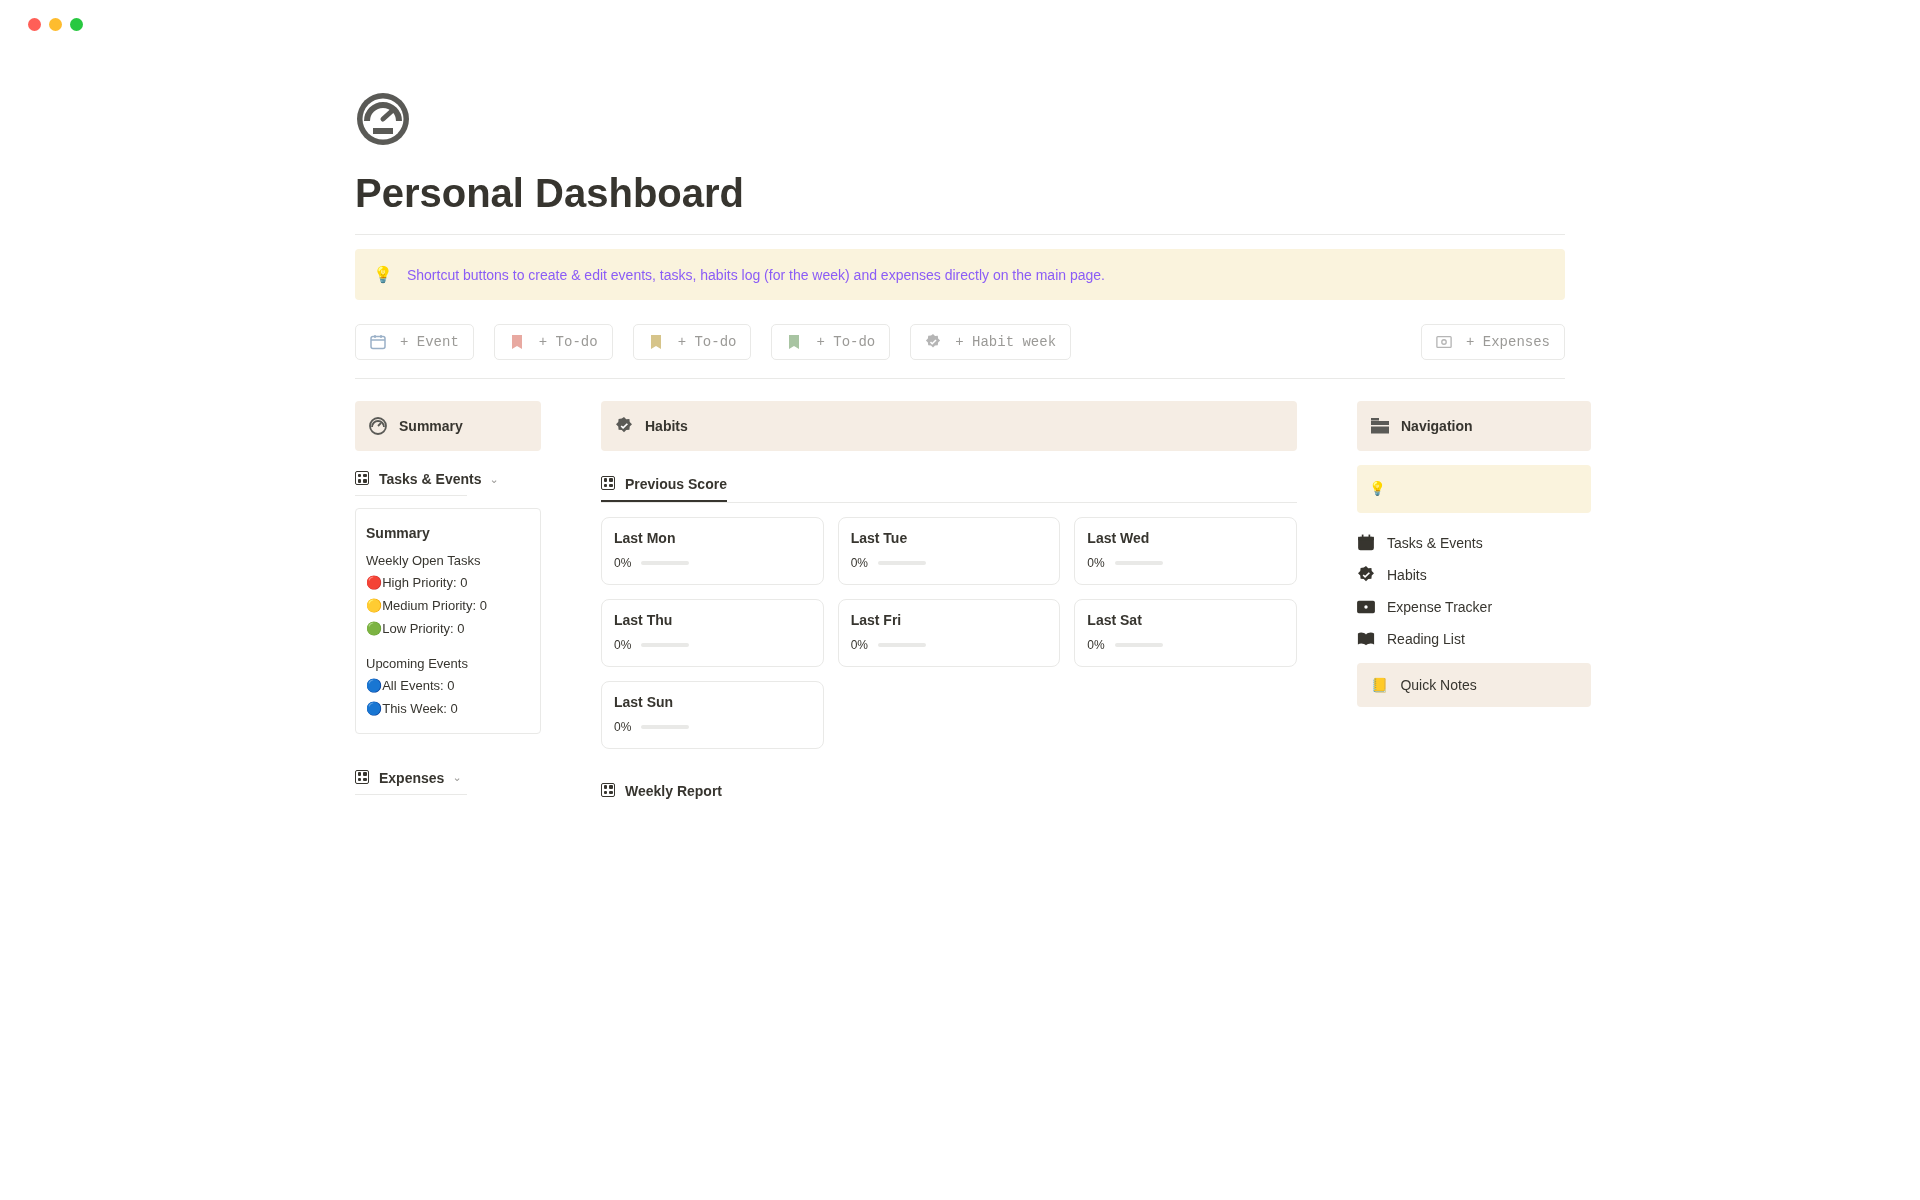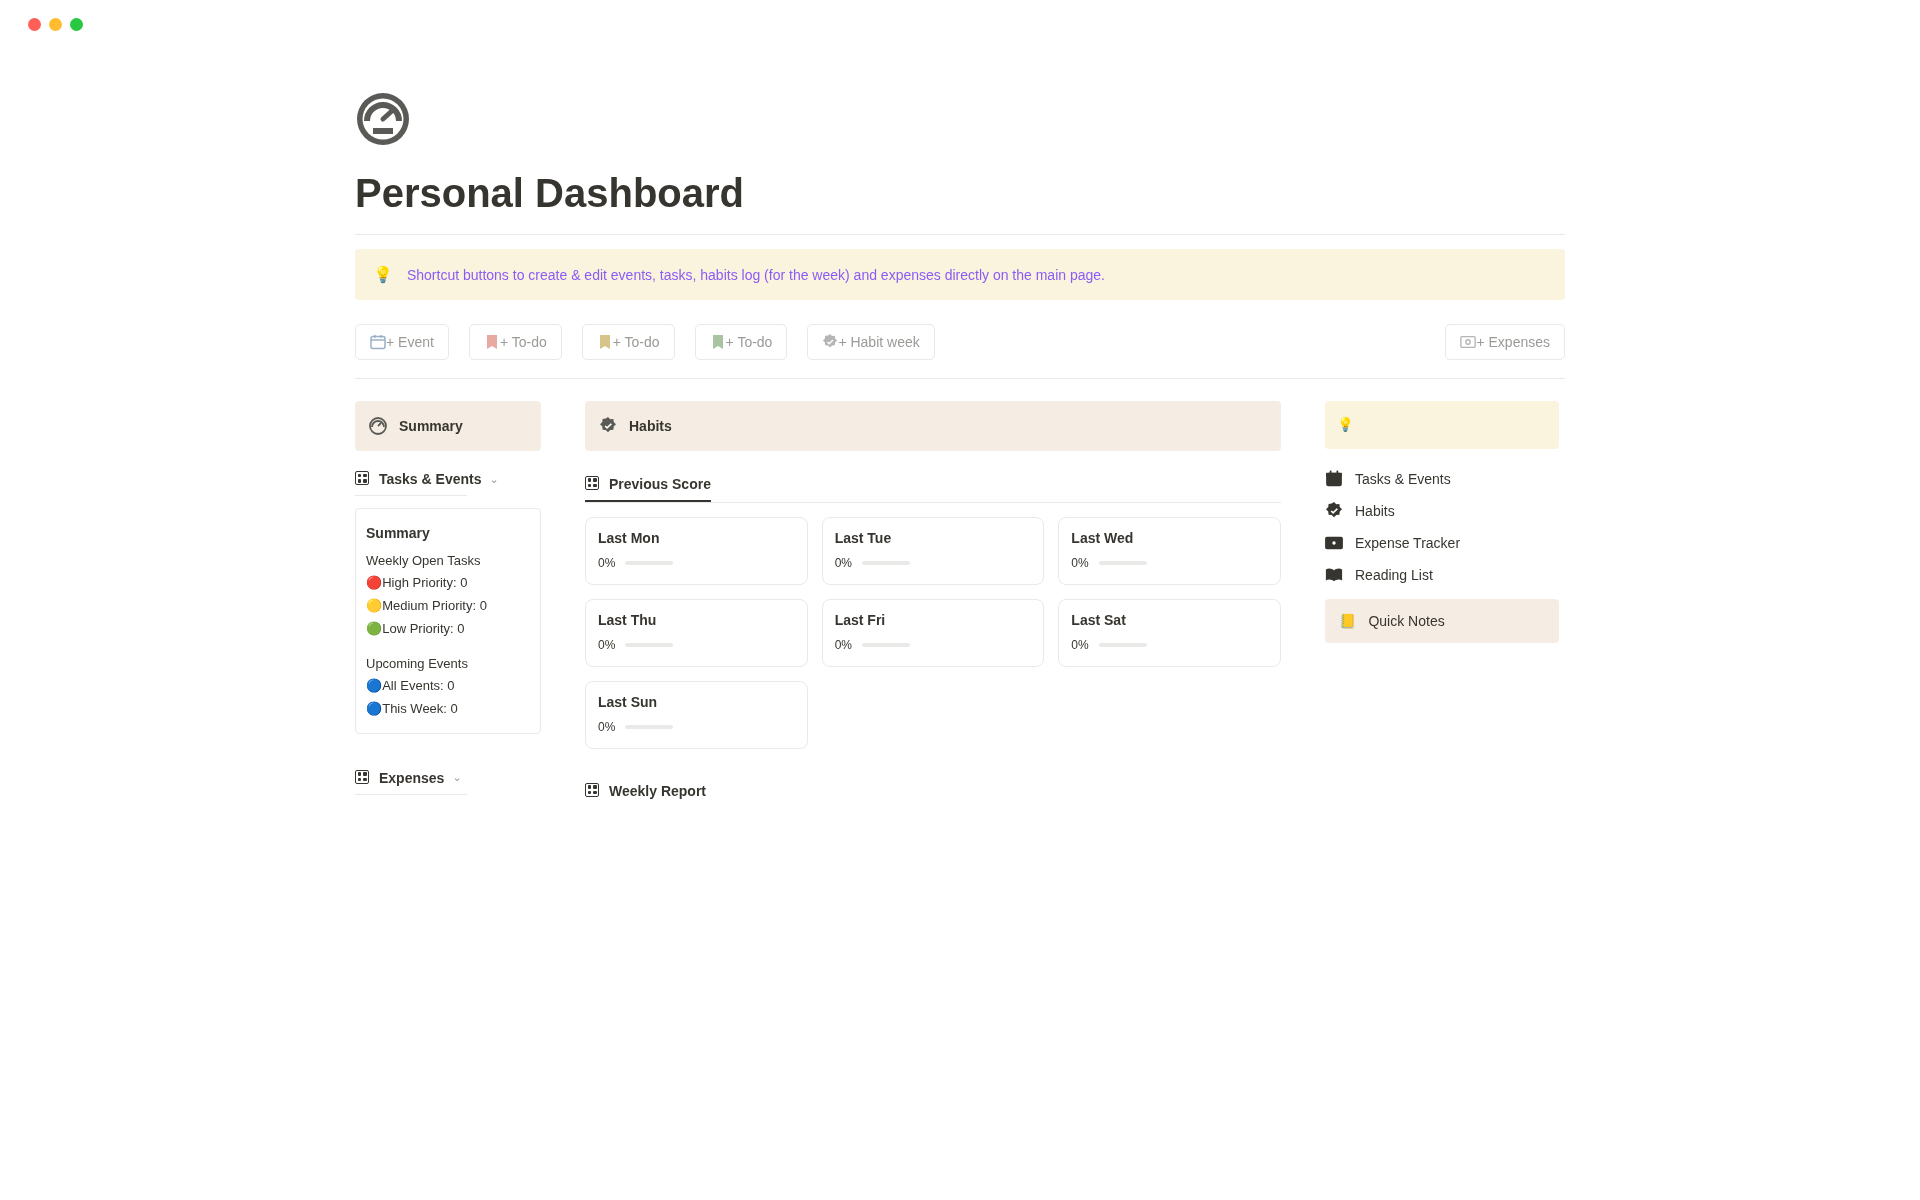--- a/index.html
+++ b/index.html
@@ -62,31 +62,32 @@
   margin-bottom: 14px;
 }
 .shortcut-btn {
   flex: 0 0 auto;
   background: #fff;
   border: 1px solid #e9e9e7;
   border-radius: 5px;
   padding: 9px 14px;
   display: flex;
   align-items: center;
-  gap: 0;
+  gap: 14px;
   cursor: pointer;
   color: #9b9a97;
   font-size: 14px;
+  font-family: Liberation Mono, monospace;
 }
 .shortcut-btn .icon { width: 16px; height: 16px; display: inline-flex; align-items: center; justify-content: center; }
 
 .columns {
   display: grid;
   grid-template-columns: 186px 696px 234px;
-  gap: 44px;
+  gap: 60px;
   margin-top: 22px;
 }
 
 .section-header {
   background: #f5ede4;
   border-radius: 4px;
   padding: 16px 14px;
   display: flex;
   align-items: center;
   gap: 12px;
@@ -410,20 +411,30 @@
               <span></span>
               <span></span>
               <span></span>
             </span>
         </span>
         <span style="font-weight:600">Weekly Report</span>
       </div>
     </div>
 
     <div>
+      <div class="section-header">
+        <span class="icon">
+          <svg width="18" height="16" viewBox="0 0 18 16" fill="#5a5a56">
+              <rect x="0" y="3" width="18" height="4"></rect>
+              <rect x="0" y="8.5" width="18" height="7"></rect>
+              <rect x="0" y="0" width="8" height="2.5"></rect>
+            </svg>
+        </span>
+        <span>Navigation</span>
+      </div>
 
       <div class="nav-callout">
         <span class="bulb">💡</span>
       </div>
 
       <div id="nav-links">
           <div class="nav-link">
             <span class="icon">
               <svg width="18" height="18" viewBox="0 0 16 16" fill="#37352f">
                 <rect x="1" y="2.5" width="14" height="12" rx="2" fill="#37352f"></rect>

